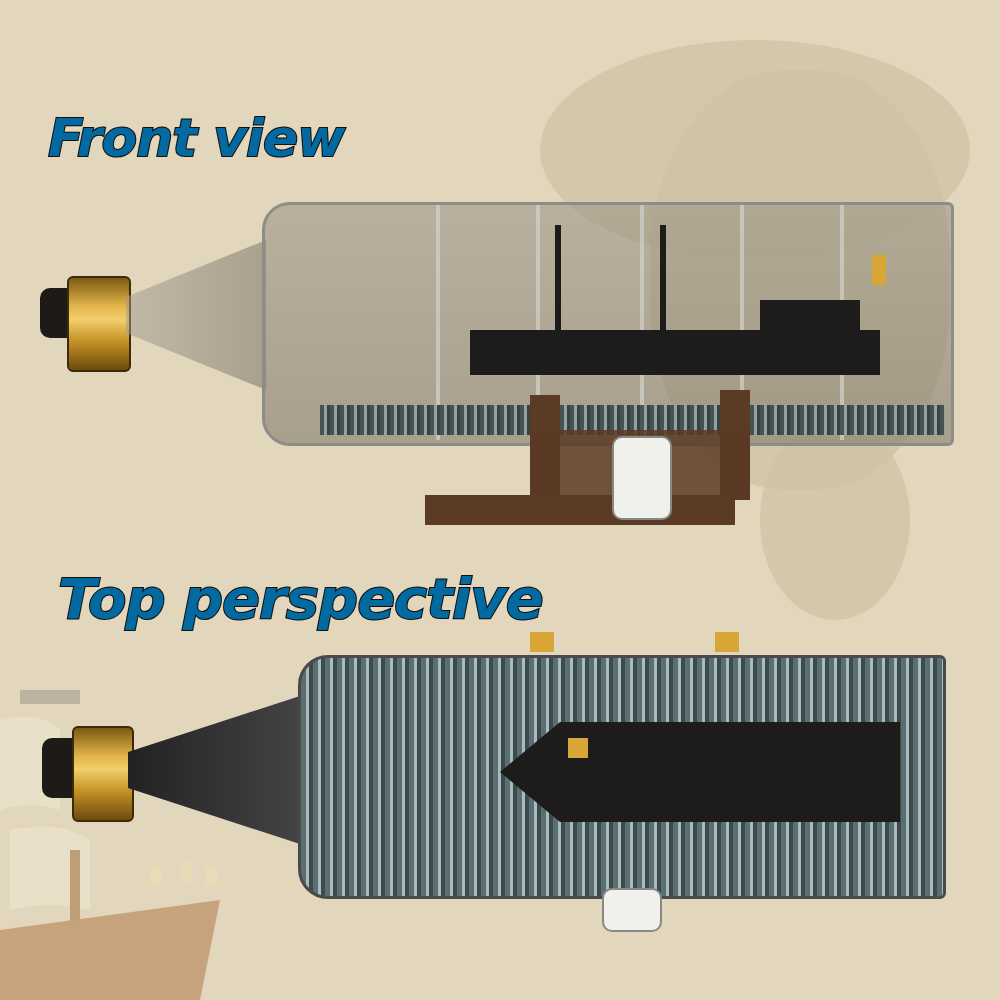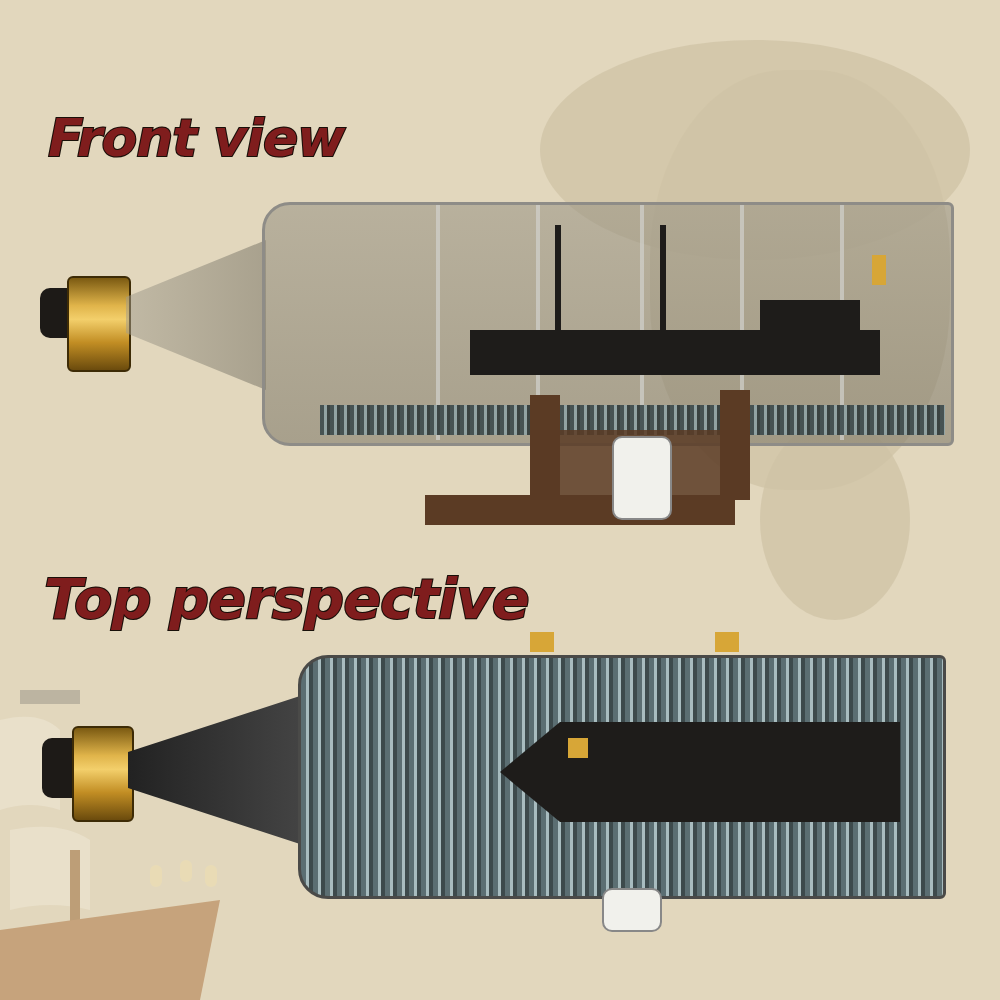--- a/index.html
+++ b/index.html
@@ -1,21 +1,21 @@
 <!DOCTYPE html>
 <html><head>
 <meta charset="utf-8">
 <style>
   html,body{margin:0;padding:0;}
   body{width:1000px;height:1000px;overflow:hidden;background:#e2d7bd;position:relative;font-family:"Liberation Sans",sans-serif;}
   .bg-ghost{position:absolute;border-radius:50%;background:#cfc3a5;opacity:.75;}
-  .heading{position:absolute;font-family:"DejaVu Sans","Liberation Sans",sans-serif;font-weight:bold;font-style:italic;color:#7f1d1d;letter-spacing:-1px;
+  .heading{position:absolute;font-family:"DejaVu Sans","Liberation Sans",sans-serif;font-weight:bold;font-style:italic;color:#0369a1;letter-spacing:-1px;
     -webkit-text-stroke:2px #1b120b;paint-order:stroke fill;text-shadow:0 0 1px #000;}
   .h-front{left:48px;top:108px;font-size:52px;}
-  .h-top{left:44px;top:566px;font-size:56px;}
+  .h-top{left:58px;top:566px;font-size:56px;}
   .bottle{position:absolute;}
   .glass{position:absolute;border:3px solid #8e8c87;border-radius:28px 6px 6px 28px;
     background:linear-gradient(180deg,rgba(150,145,130,.55),rgba(120,115,100,.55));}
   .neck{position:absolute;background:linear-gradient(90deg,rgba(160,155,140,.5),rgba(130,125,110,.6));
     clip-path:polygon(0 38%,100% 0,100% 100%,0 62%);}
   .cork{position:absolute;border-radius:6px;background:linear-gradient(180deg,#7b5a12,#e0b44a 30%,#f3cf6b 45%,#c28e24 70%,#6b4b0d);border:2px solid #3d2b06;}
   .cork-cap{position:absolute;background:#1d1a17;border-radius:10px;}
   .rib{position:absolute;width:4px;background:rgba(210,210,205,.7);}
   .water{position:absolute;background:repeating-linear-gradient(90deg,#3c4a4c 0 4px,#8fa3a5 4px 7px,#2e3838 7px 10px);opacity:.9;}
   .ship{position:absolute;background:#1e1c1a;}

